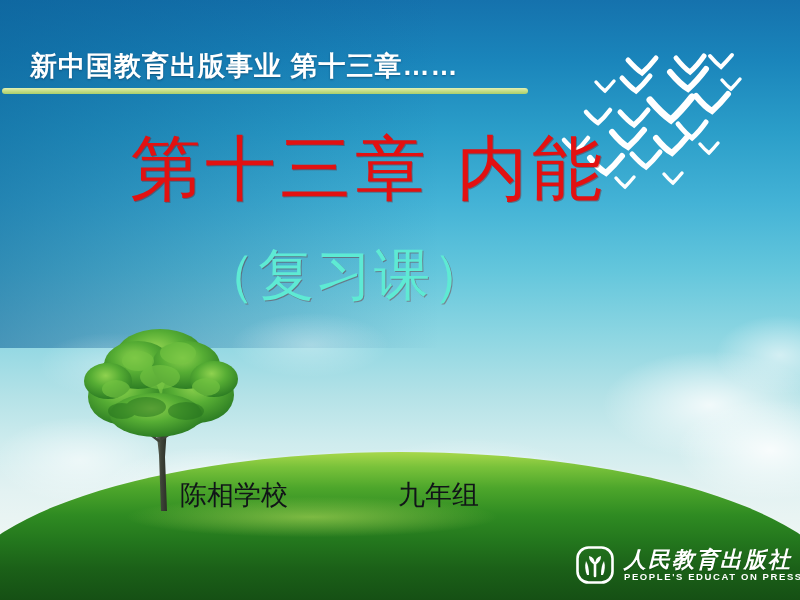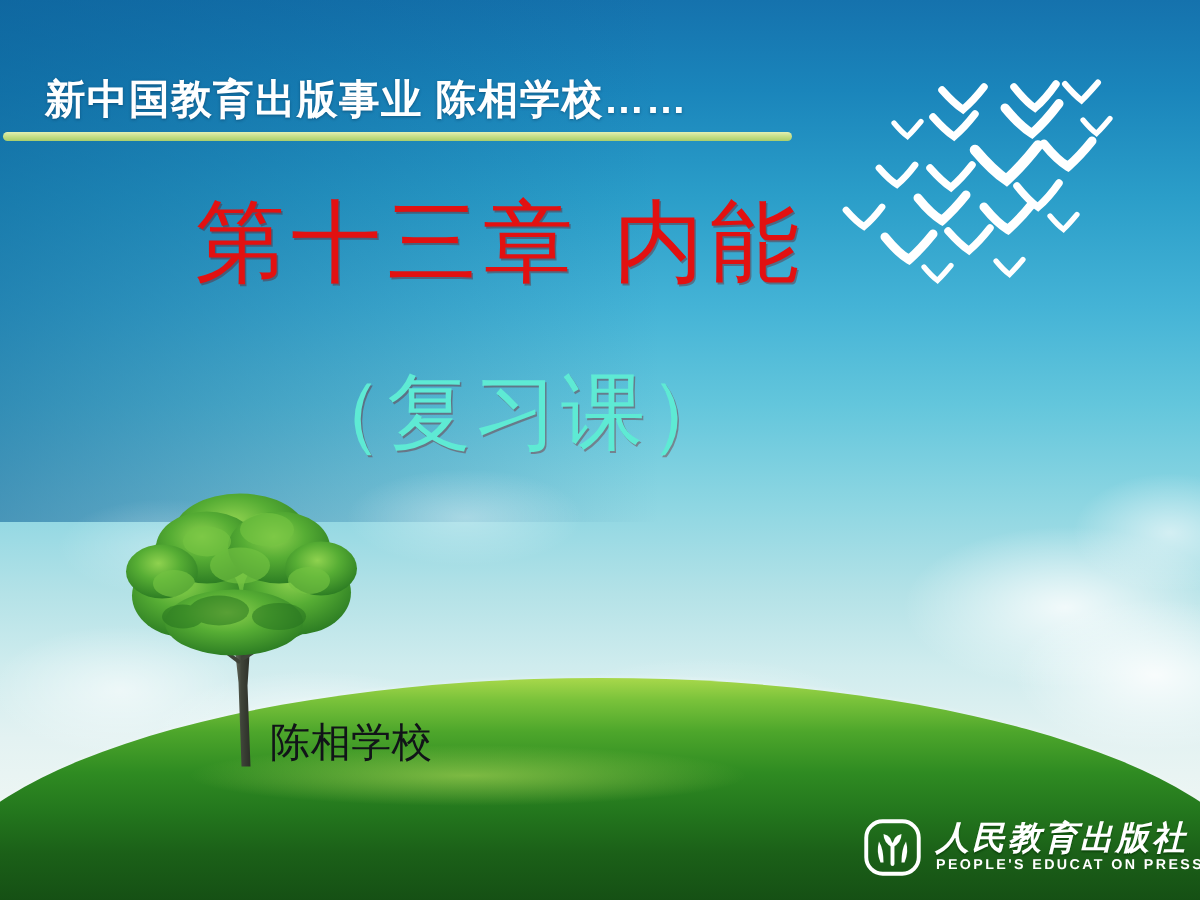--- a/index.html
+++ b/index.html
@@ -117,21 +117,21 @@
     border-radius: 3px;
     background: linear-gradient(to bottom, #e3f0b4 0%, #c8e08a 45%, #aacf6b 100%);
   }
 
   
   .title-main {
     position: absolute;
     left: 130px;
     top: 122px;
     font-family: "DejaVu Serif", "Liberation Serif", serif;
-    font-size: 60px;
+    font-size: 71px;
     font-weight: normal;
     color: #e21111;
     letter-spacing: 4px;
     white-space: nowrap;
     text-shadow: 1px 1px 0 rgba(120,0,0,.35);
   }
   .title-sub {
     position: absolute;
     left: 200px;
     top: 238px;
@@ -278,28 +278,29 @@
       <path d="M96 118 q9 11 16 15 q8 -7 16 -17" stroke-width="6"></path>
       <path d="M4 120 q7 8 12 11 q6 -5 12 -13" stroke-width="4.5"></path>
       <path d="M140 124 q5 6 9 9 q4 -4 9 -10" stroke-width="3.5"></path>
       <path d="M30 138 q9 11 16 15 q8 -7 16 -17" stroke-width="6"></path>
       <path d="M72 134 q8 9 14 13 q7 -6 14 -15" stroke-width="5"></path>
       <path d="M56 158 q5 6 9 9 q4 -4 9 -10" stroke-width="3.5"></path>
       <path d="M104 154 q5 6 9 9 q4 -4 9 -10" stroke-width="3.5"></path>
     </g>
   </svg>
 
-  <div class="header-line">新中国教育出版事业  陈相学校……</div>
+  <div class="header-line">新中国教育出版事业  第十三章……</div>
   <div class="header-rule"></div>
 
   <div class="title-main">第十三章  内能</div>
 
   <div class="title-sub">（复习课）</div>
 
   <div class="credit credit-school">陈相学校</div>
+  <div class="credit credit-grade">九年组</div>
 
   <div class="publisher">
     <svg class="pub-mark" viewBox="0 0 40 40" aria-hidden="true">
       <rect x="2.5" y="2.5" width="35" height="35" rx="11" ry="11" fill="none" stroke="#ffffff" stroke-width="2.6"></rect>
       <path d="M20 31 L20 18" stroke="#ffffff" stroke-width="2.6" stroke-linecap="round"></path>
       <path d="M20 20 q-6 -3 -6 -9 q6 1 6 9 Z" fill="#ffffff"></path>
       <path d="M20 20 q6 -3 6 -9 q-6 1 -6 9 Z" fill="#ffffff"></path>
       <path d="M12 30 q-3 -7 -1 -14 q3 5 3 14 Z" fill="#ffffff"></path>
       <path d="M28 30 q3 -7 1 -14 q-3 5 -3 14 Z" fill="#ffffff"></path>
     </svg>

